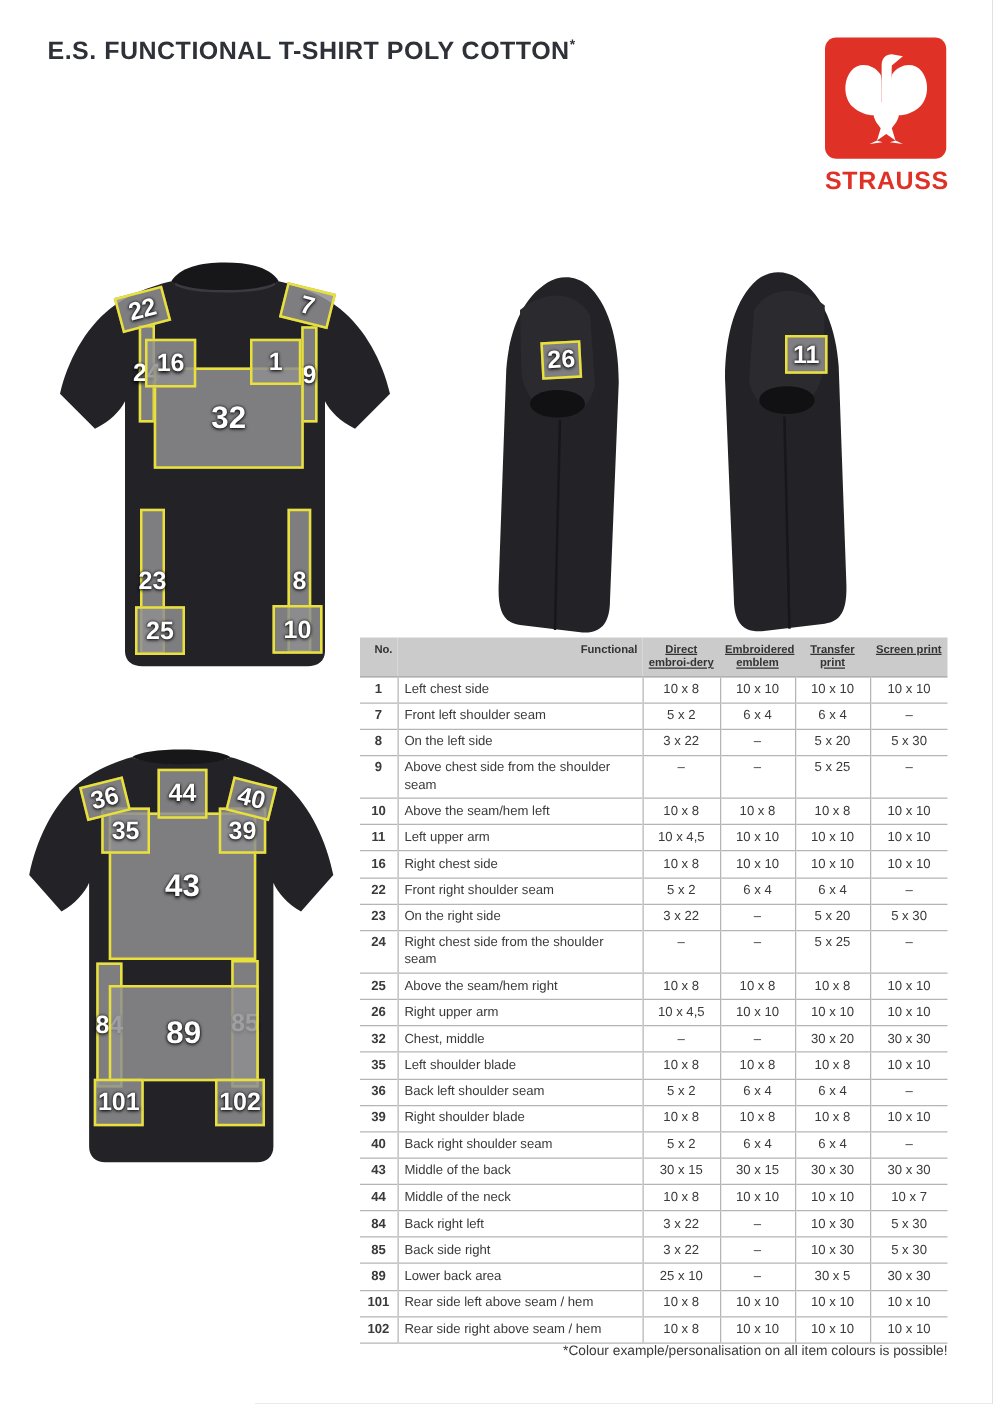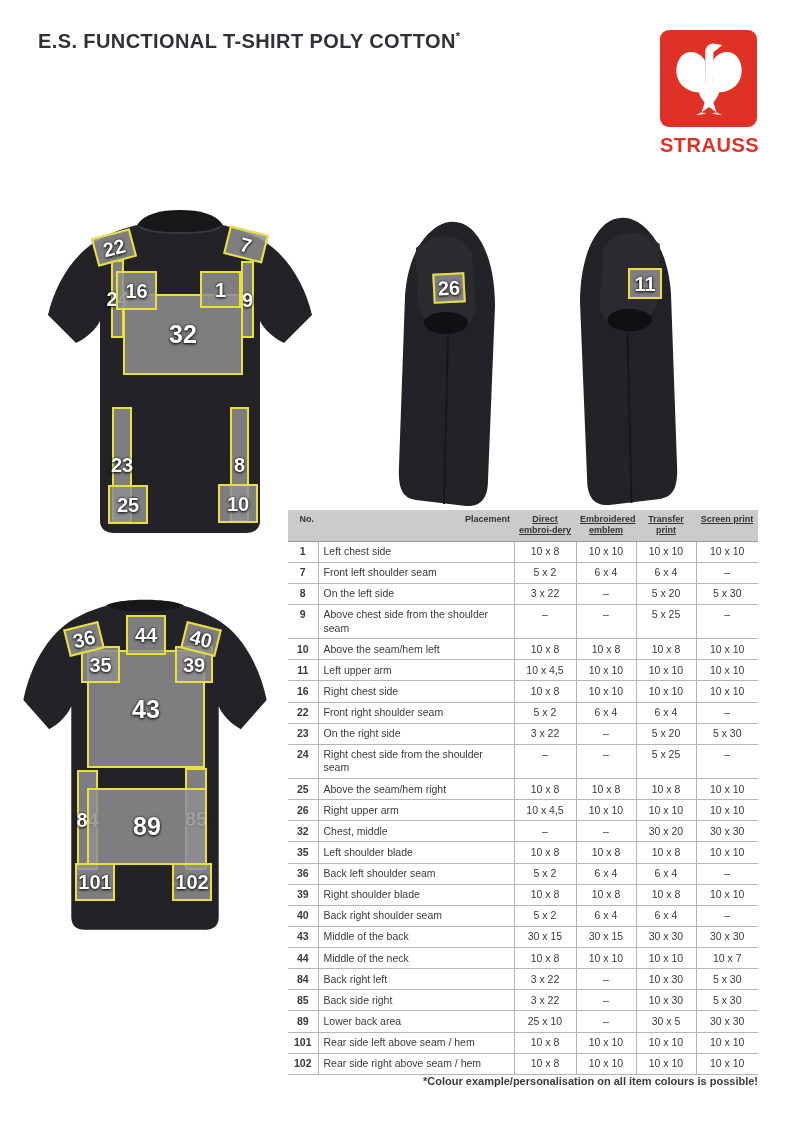--- a/index.html
+++ b/index.html
@@ -32,21 +32,21 @@
         border-bottom:1px solid #9a9a9a;vertical-align:top;line-height:1.25;}
   .sub-th.left{text-align:right;}
   .sub-th.center{text-align:center;text-decoration:underline;}
   .placement-table td{border-top:1px solid #b5b5b5;padding:3.5px 5px;vertical-align:top;line-height:1.25;}
   .placement-table tbody tr:last-child td{border-bottom:1px solid #b5b5b5;}
   .placement-table td.c-no{font-weight:bold;text-align:center;}
   .placement-table td.c-dim{text-align:center;}
   .placement-table td + td{border-left:1px solid #b5b5b5;}
 
   
-  .footnote{position:absolute;right:36px;top:1074px;text-align:right;font-size:11px;font-weight:bold;
+  .footnote{position:absolute;right:36px;top:1074px;text-align:right;font-size:11px;font-weight:normal;
         color:#3a3a3a;line-height:1.45;}
 </style>
 </head>
 <body>
 
 <div class="page">
 
   <h1 class="page-title"><span>E.S. FUNCTIONAL T-SHIRT POLY COTTON</span><sup>*</sup></h1>
 
   <div class="logo">
@@ -133,21 +133,21 @@
       <col style="width:30px">
         <col style="width:196px">
         <col style="width:62px">
       <col style="width:60px">
         <col style="width:60px">
         <col style="width:62px">
     </colgroup>
     <thead>
       <tr>
         <th class="sub-th left">No.</th>
-        <th class="sub-th left">Placement</th>
+        <th class="sub-th left">Functional</th>
         <th class="sub-th center">Direct embroi-dery</th>
         <th class="sub-th center">Embroidered emblem</th>
         <th class="sub-th center">Transfer print</th>
         <th class="sub-th center">Screen print</th>
       </tr>
     </thead>
     <tbody>
         <tr>
           <td class="c-no">1</td>
           <td class="c-placement">Left chest side</td>

